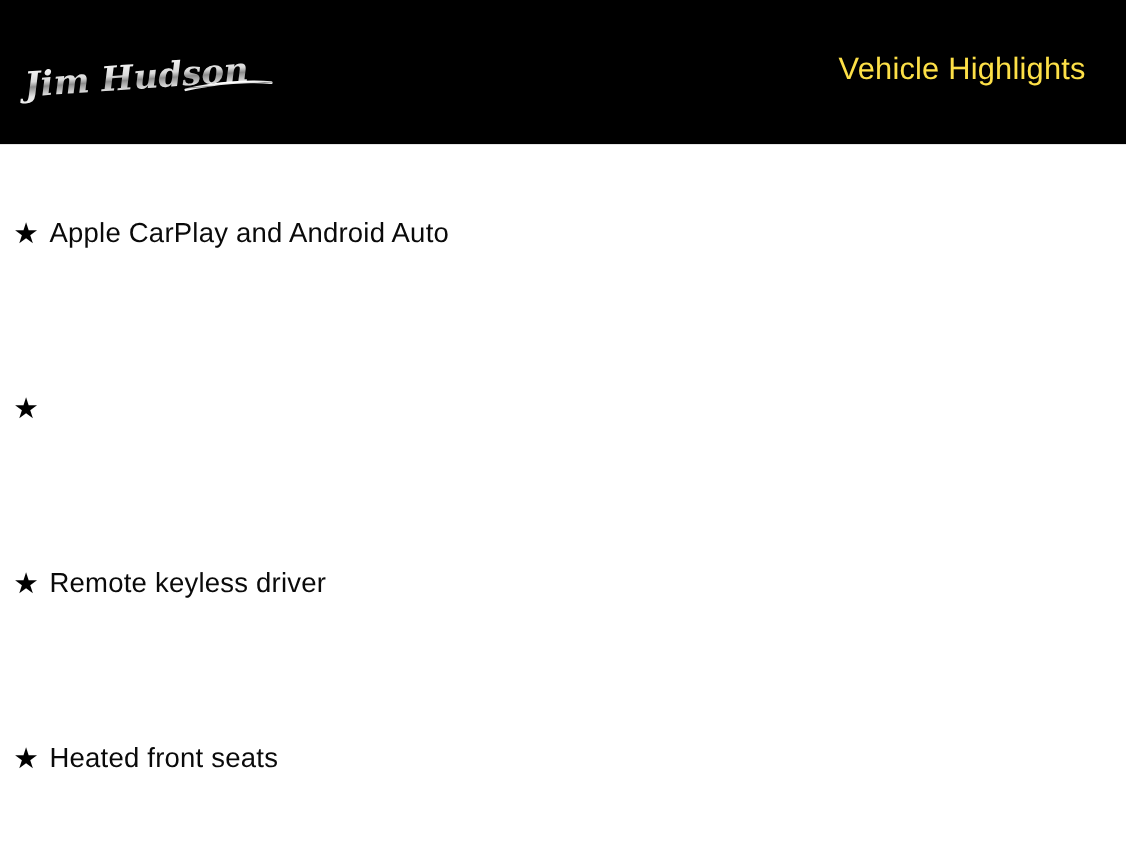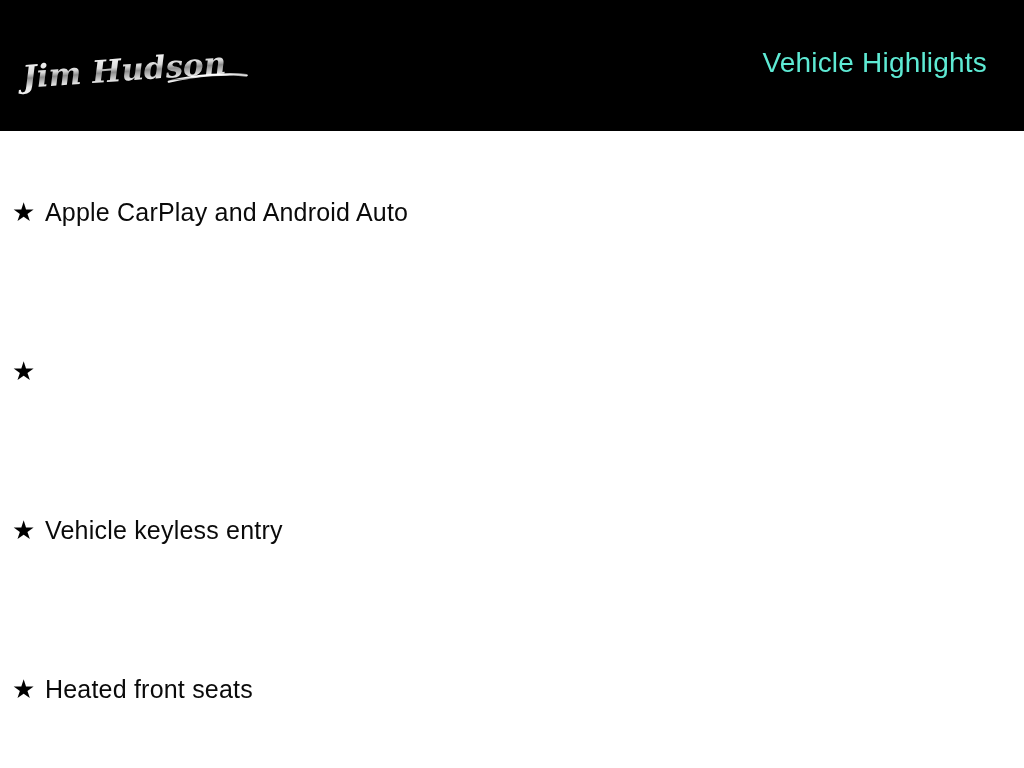--- a/index.html
+++ b/index.html
@@ -19,21 +19,21 @@
     background: #000000;
   }
   .logo-wrap {
     position: absolute;
     left: 18px; top: 38px;
     width: 232px; height: 64px;
   }
   .header-title {
     position: absolute;
     top: 46px; right: 37px;
-    color: #5eead4;
+    color: #fde047;
     font-size: 28px;
     line-height: 34px;
     font-weight: 400;
     letter-spacing: 0.2px;
     white-space: nowrap;
   }
 
   
   .highlights { position: absolute; left: 0; top: 131px; width: 1024px; height: 637px; }
   .hl-row {
@@ -92,21 +92,21 @@
   <div class="highlights">
     <div class="hl-row">
       <span class="hl-star">★</span>
       <span class="hl-label">Apple CarPlay and Android Auto</span>
     </div>
     <div class="hl-row">
       <span class="hl-star">★</span>
     </div>
     <div class="hl-row">
       <span class="hl-star">★</span>
-      <span class="hl-label">Vehicle keyless entry</span>
+      <span class="hl-label">Remote keyless driver</span>
     </div>
     <div class="hl-row">
       <span class="hl-star">★</span>
       <span class="hl-label">Heated front seats</span>
     </div>
   </div>
 
 </div>
 
 </body></html>

